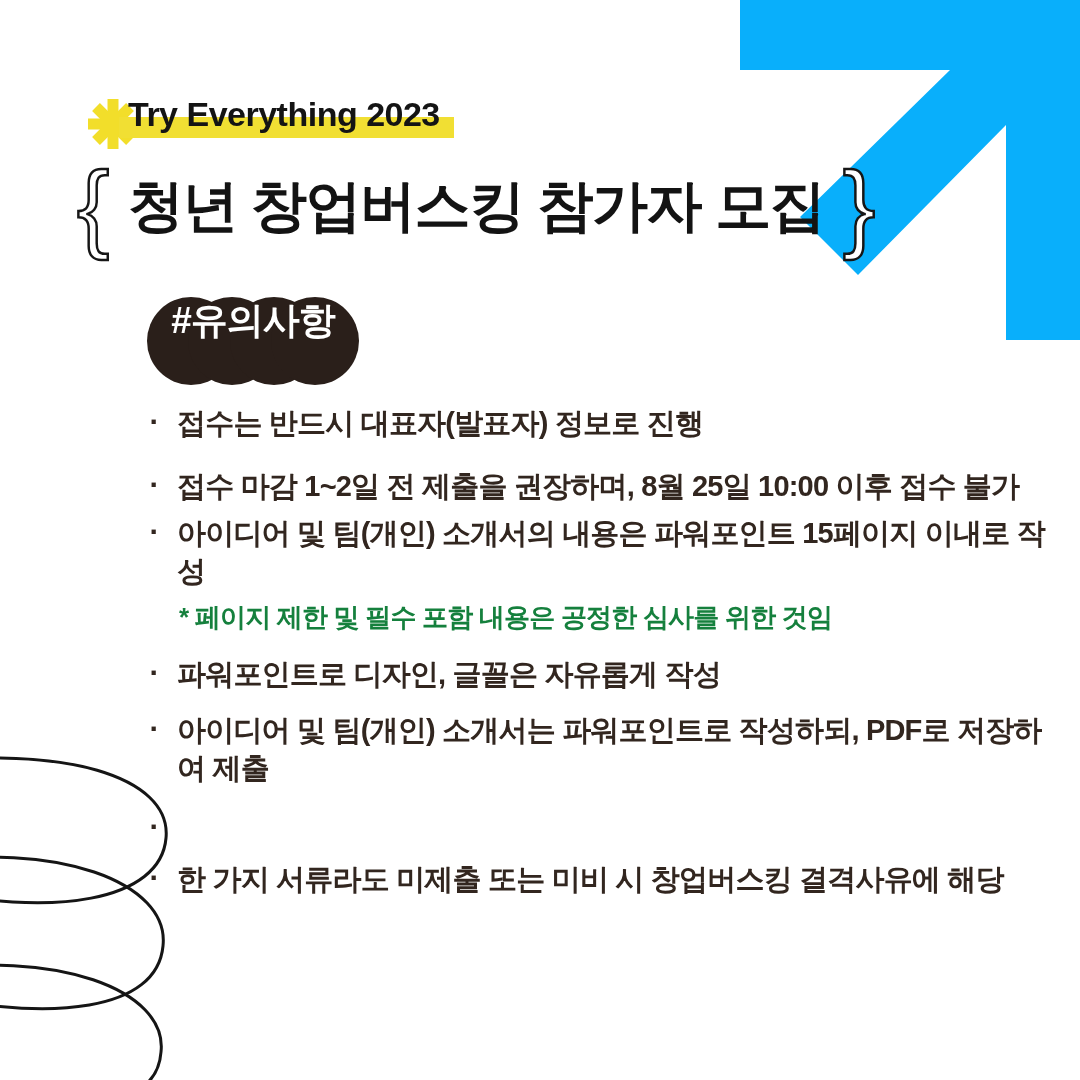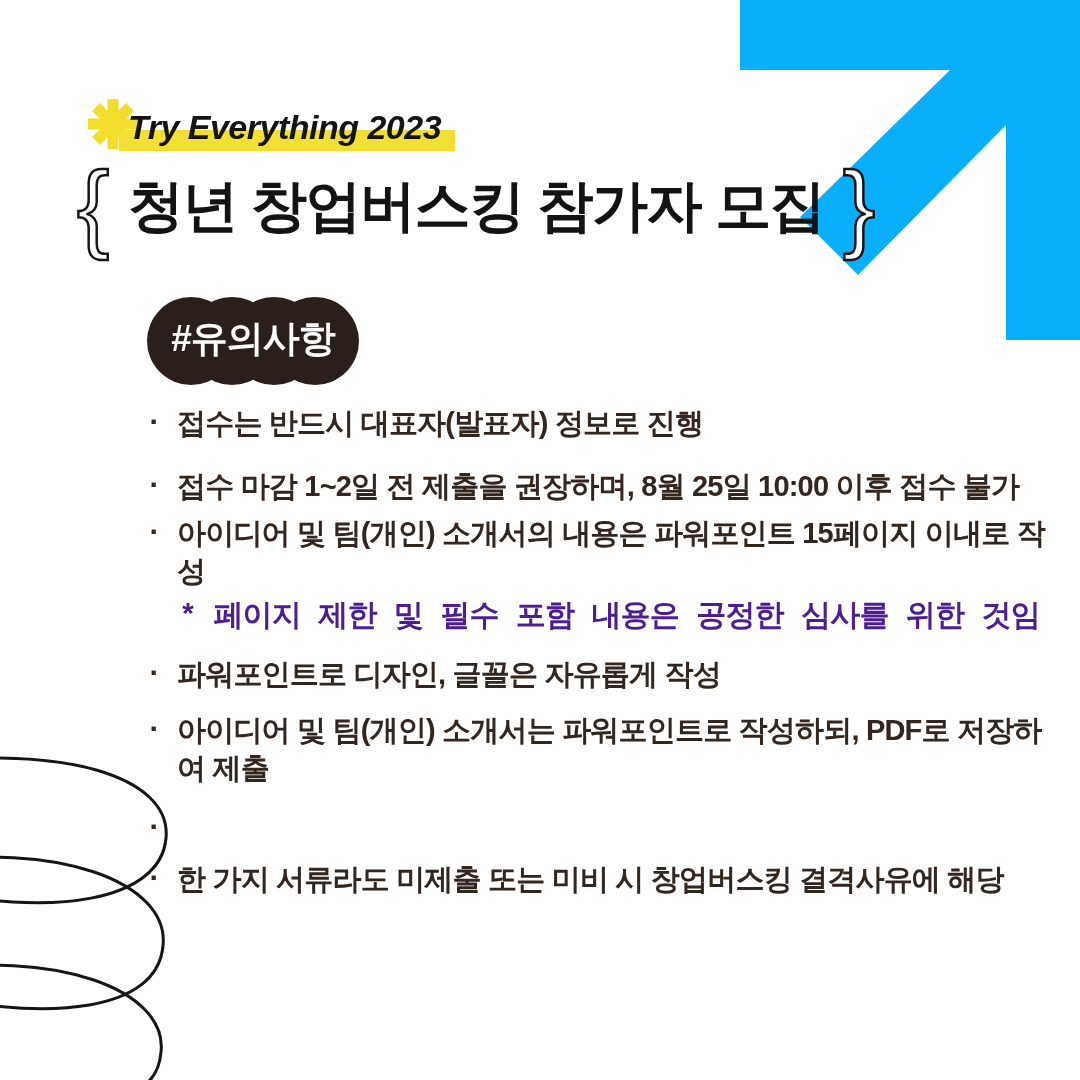--- a/index.html
+++ b/index.html
@@ -14,46 +14,45 @@
     background: #ffffff;
     overflow: hidden;
   }
 
   
   .arrow-svg { position: absolute; left: 735px; top: 0; }
 
   
   .asterisk-svg { position: absolute; left: 86px; top: 97px; }
   .eyebrow {
-    position: absolute; left: 119px; top: 106px;
+    position: absolute; left: 119px; top: 93px;
     font-size: 34px; font-weight: 800; color: #141414;
     letter-spacing: -0.5px; white-space: nowrap;
     padding: 2px 14px 6px 9px;
     background: linear-gradient(to bottom,
       rgba(0,0,0,0) 0%, rgba(0,0,0,0) 52%,
       #F1DF33 52%, #F1DF33 96%, rgba(0,0,0,0) 96%);
-    font-style: italic;
   }
 
   
   .title-row {
     position: absolute; left: 70px; top: 150px; height: 112px;
     display: flex; align-items: center; white-space: nowrap;
   }
   .brace-svg { flex: none; }
   .page-title {
     font-size: 56px; font-weight: 800; color: #131313;
     letter-spacing: -1.5px; margin: 8px 12px 6px 12px;
   }
 
   
   .badge {
     position: absolute; left: 147px; top: 296px;
     width: 212px; height: 90px;
-    display: flex; align-items: center; justify-content: center;
+    display: flex; align-items: flex-start; justify-content: center;
   }
   .badge svg { position: absolute; left: 0; top: 0; }
   .badge-label {
     position: relative; z-index: 1; color: #ffffff;
     font-size: 37px; font-weight: 800; letter-spacing: -1px;
     padding-bottom: 4px;
   }
 
   
   .notices { position: absolute; left: 146px; top: 404px; width: 920px; }
@@ -67,22 +66,22 @@
     display: flex; align-items: flex-start;
     font-size: 29px; font-weight: 700; color: #32261F;
     line-height: 38px; letter-spacing: -0.8px;
   }
   .bullet {
     flex: none; width: 16px; margin-right: 15px; text-align: center;
     font-size: 30px; line-height: 36px; color: #32261F;
   }
   .sub-list { margin: 10px 0 0 33px; }
   .sub-item {
-    font-size: 30px; font-weight: 700; color: #4c1d95;
-    line-height: 34px; letter-spacing: -0.8px; white-space: nowrap; font-family: Liberation Mono, monospace;
+    font-size: 26px; font-weight: 700; color: #15803d;
+    line-height: 34px; letter-spacing: -0.8px; white-space: nowrap;
   }
 
   
   .spiral-svg { position: absolute; left: 0; top: 752px; }
 </style>
 </head>
 <body>
 
 <div class="canvas">
 

